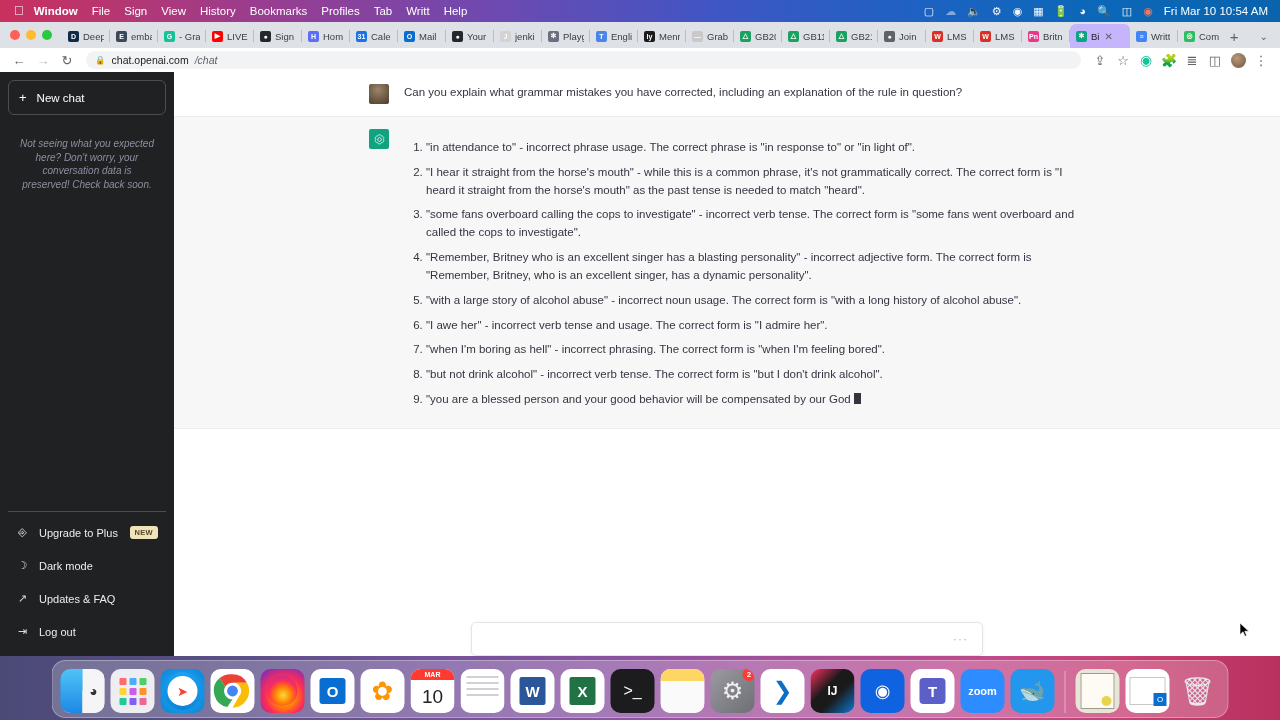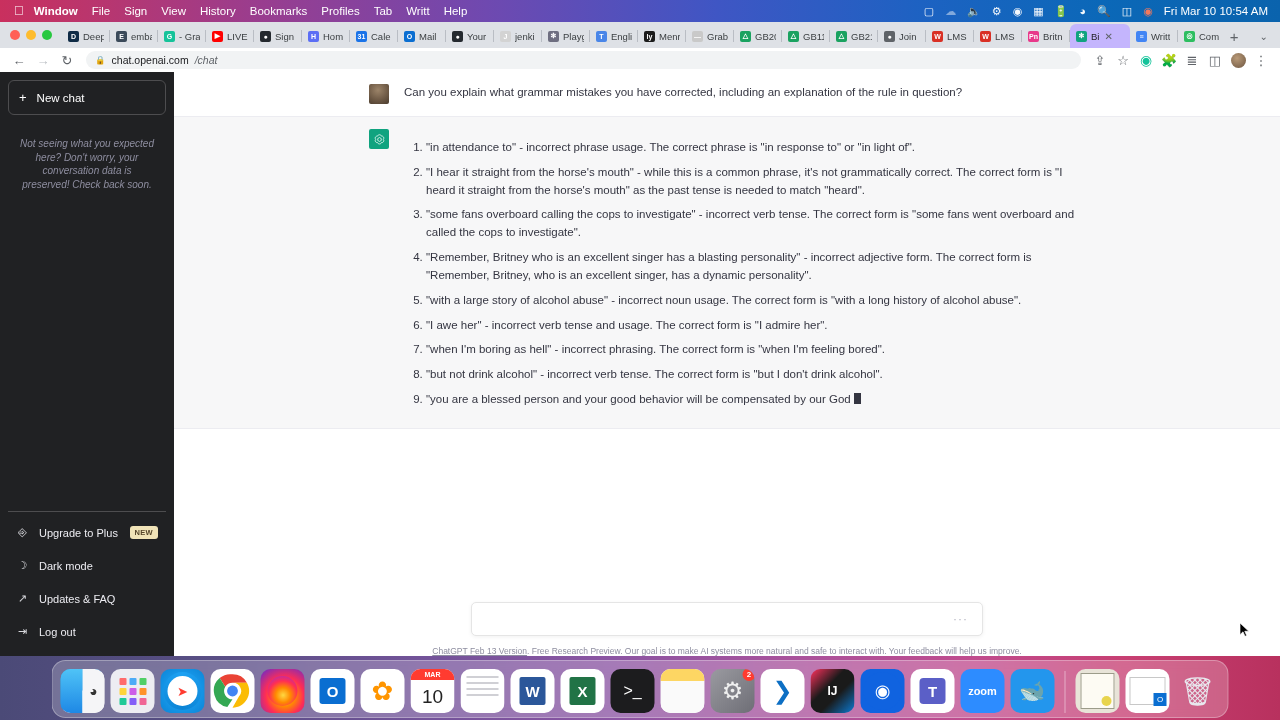--- a/index.html
+++ b/index.html
@@ -368,23 +368,20 @@
             </div>
           </div>
         </div>
 
       </div>
 
       <div class="composer-area">
         <div class="inputbox">
           <span>···</span>
         </div>
-        <div class="footnote">
-          <a href="#">ChatGPT Feb 13 Version</a><span>. Free Research Preview. Our goal is to make AI systems more natural and safe to interact with. Your feedback will help us improve.</span>
-        </div>
       </div>
 
       <svg class="cursor-arrow" viewBox="0 0 12 18">
         <path d="M0,0 L0,14 L3.6,10.6 L6,16 L8,15 L5.7,9.9 L10.5,9.9 Z" fill="#000" stroke="#fff" stroke-width=".8"></path>
       </svg>
     </div>
   </div>
 </div>
 
 <div class="deskbg"></div>

